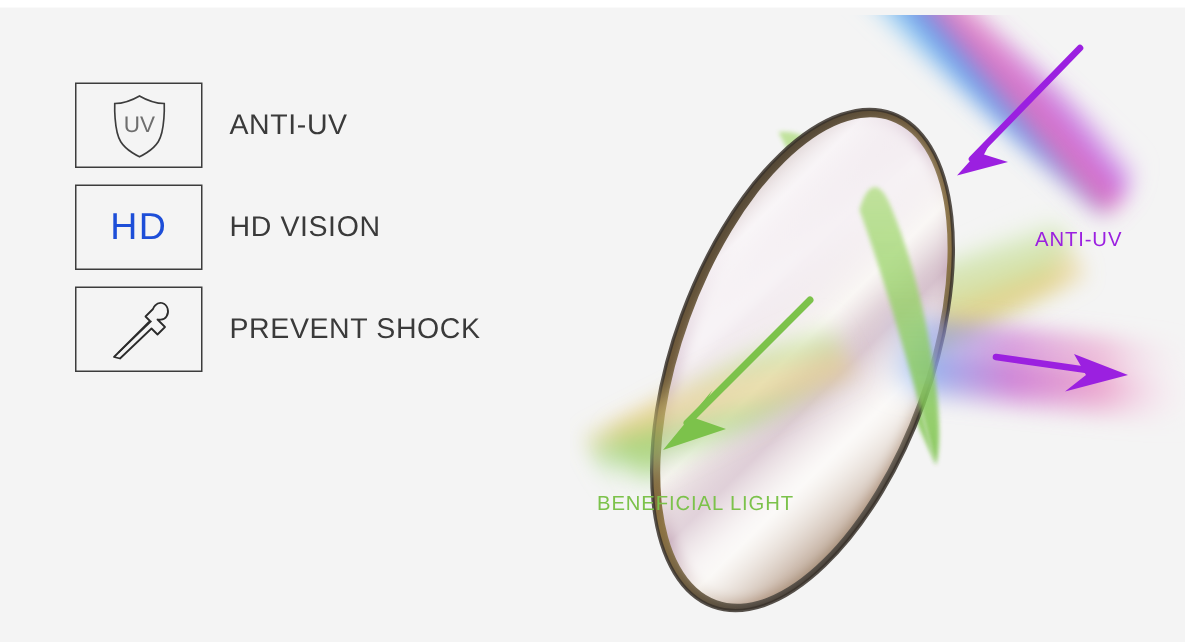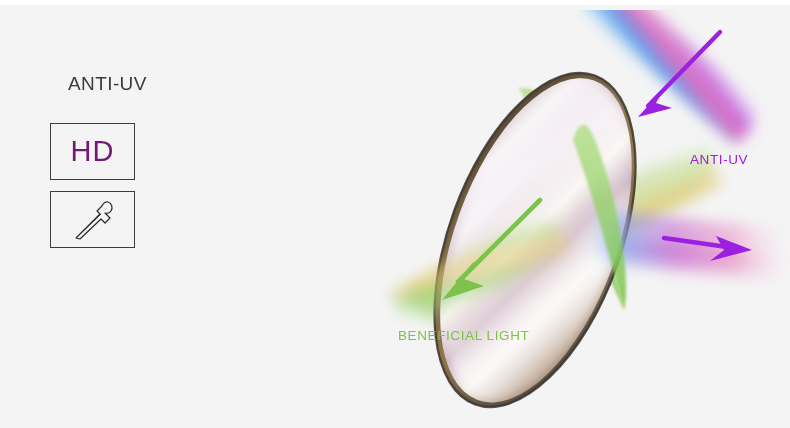--- a/index.html
+++ b/index.html
@@ -44,23 +44,23 @@
     background: #f4f4f4;
     box-sizing: border-box;
     display: flex;
     align-items: center;
     justify-content: center;
     flex: none;
   }
   .icon-box svg { display: block; }
   .hd-glyph {
     font-family: "Liberation Sans", sans-serif;
-    font-size: 29px;
+    font-size: 25px;
     letter-spacing: 1px;
-    color: #701a75;
+    color: #1d4ed8;
     font-weight: 400;
   }
   .feature-label {
     margin-left: 18px;
     font-size: 19px;
     color: #3a3a3a;
     letter-spacing: 0.4px;
     white-space: nowrap;
   }
 
@@ -94,38 +94,46 @@
 </head>
 <body>
 
 <div id="page">
 
   <div id="top-white-strip"></div>
 
   <div id="feature-list">
 
     <div class="feature-row">
+      <div class="icon-box">
+        <svg width="52" height="46" viewBox="0 0 52 46">
+          <path d="M26 3 C20 6.5 13.5 8 9.5 8 C9.5 8 8.8 26 13.5 33.5 C17.5 39.8 26 43.5 26 43.5 C26 43.5 34.5 39.8 38.5 33.5 C43.2 26 42.5 8 42.5 8 C38.5 8 32 6.5 26 3 Z" fill="none" stroke="#3c3c3c" stroke-width="1.1"></path>
+          <text x="26" y="27" text-anchor="middle" font-family="Liberation Sans, sans-serif" font-size="15" fill="#6e6e6e">UV</text>
+        </svg>
+      </div>
       <div class="feature-label">ANTI-UV</div>
     </div>
 
     <div class="feature-row">
       <div class="icon-box">
         <span class="hd-glyph">HD</span>
       </div>
+      <div class="feature-label">HD VISION</div>
     </div>
 
 
 
     <div class="feature-row">
       <div class="icon-box">
         <svg width="50" height="46" viewBox="0 0 50 46">
           <path d="M8 41 L11 38 L32 17 L29 14 L34 9 C34 9 36 4 40 5 C44 6 45 11 43 14 C41 17 37 16 37 16 L42 21 L37 26 L33 22 L12 42 Z" fill="none" stroke="#2b2b2b" stroke-width="1.2" stroke-linejoin="round"></path>
           <path d="M11 38 L33 17" stroke="#2b2b2b" stroke-width="1" fill="none"></path>
         </svg>
       </div>
+      <div class="feature-label">PREVENT SHOCK</div>
     </div>
 
   </div>
 
   <div id="illustration">
     <svg width="410" height="410" viewBox="0 0 410 410">
       <defs>
 
         <linearGradient id="lensFace" x1="0" y1="0" x2="1" y2="1">
           <stop offset="0%" stop-color="#6b5a4a"></stop>

